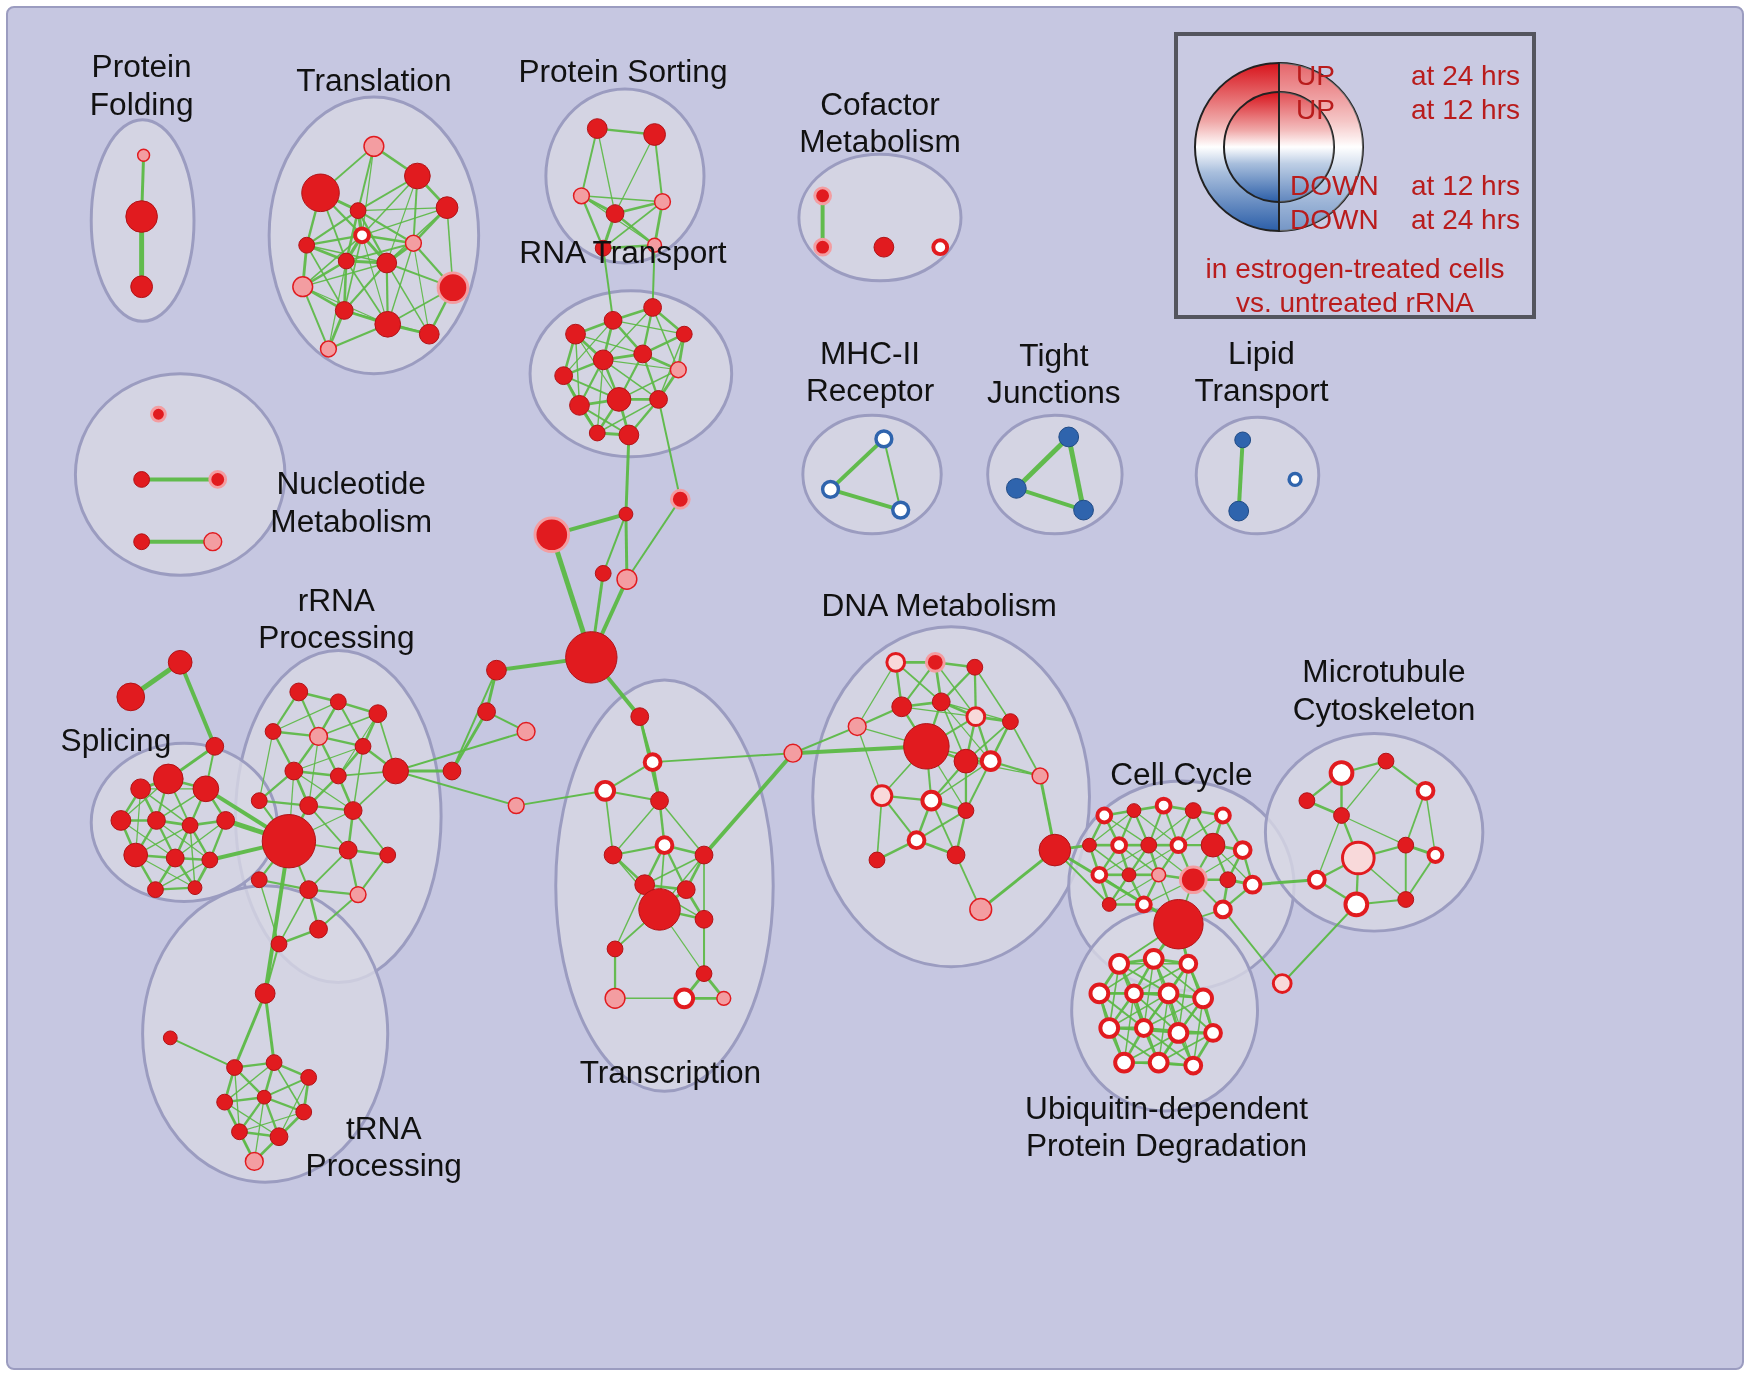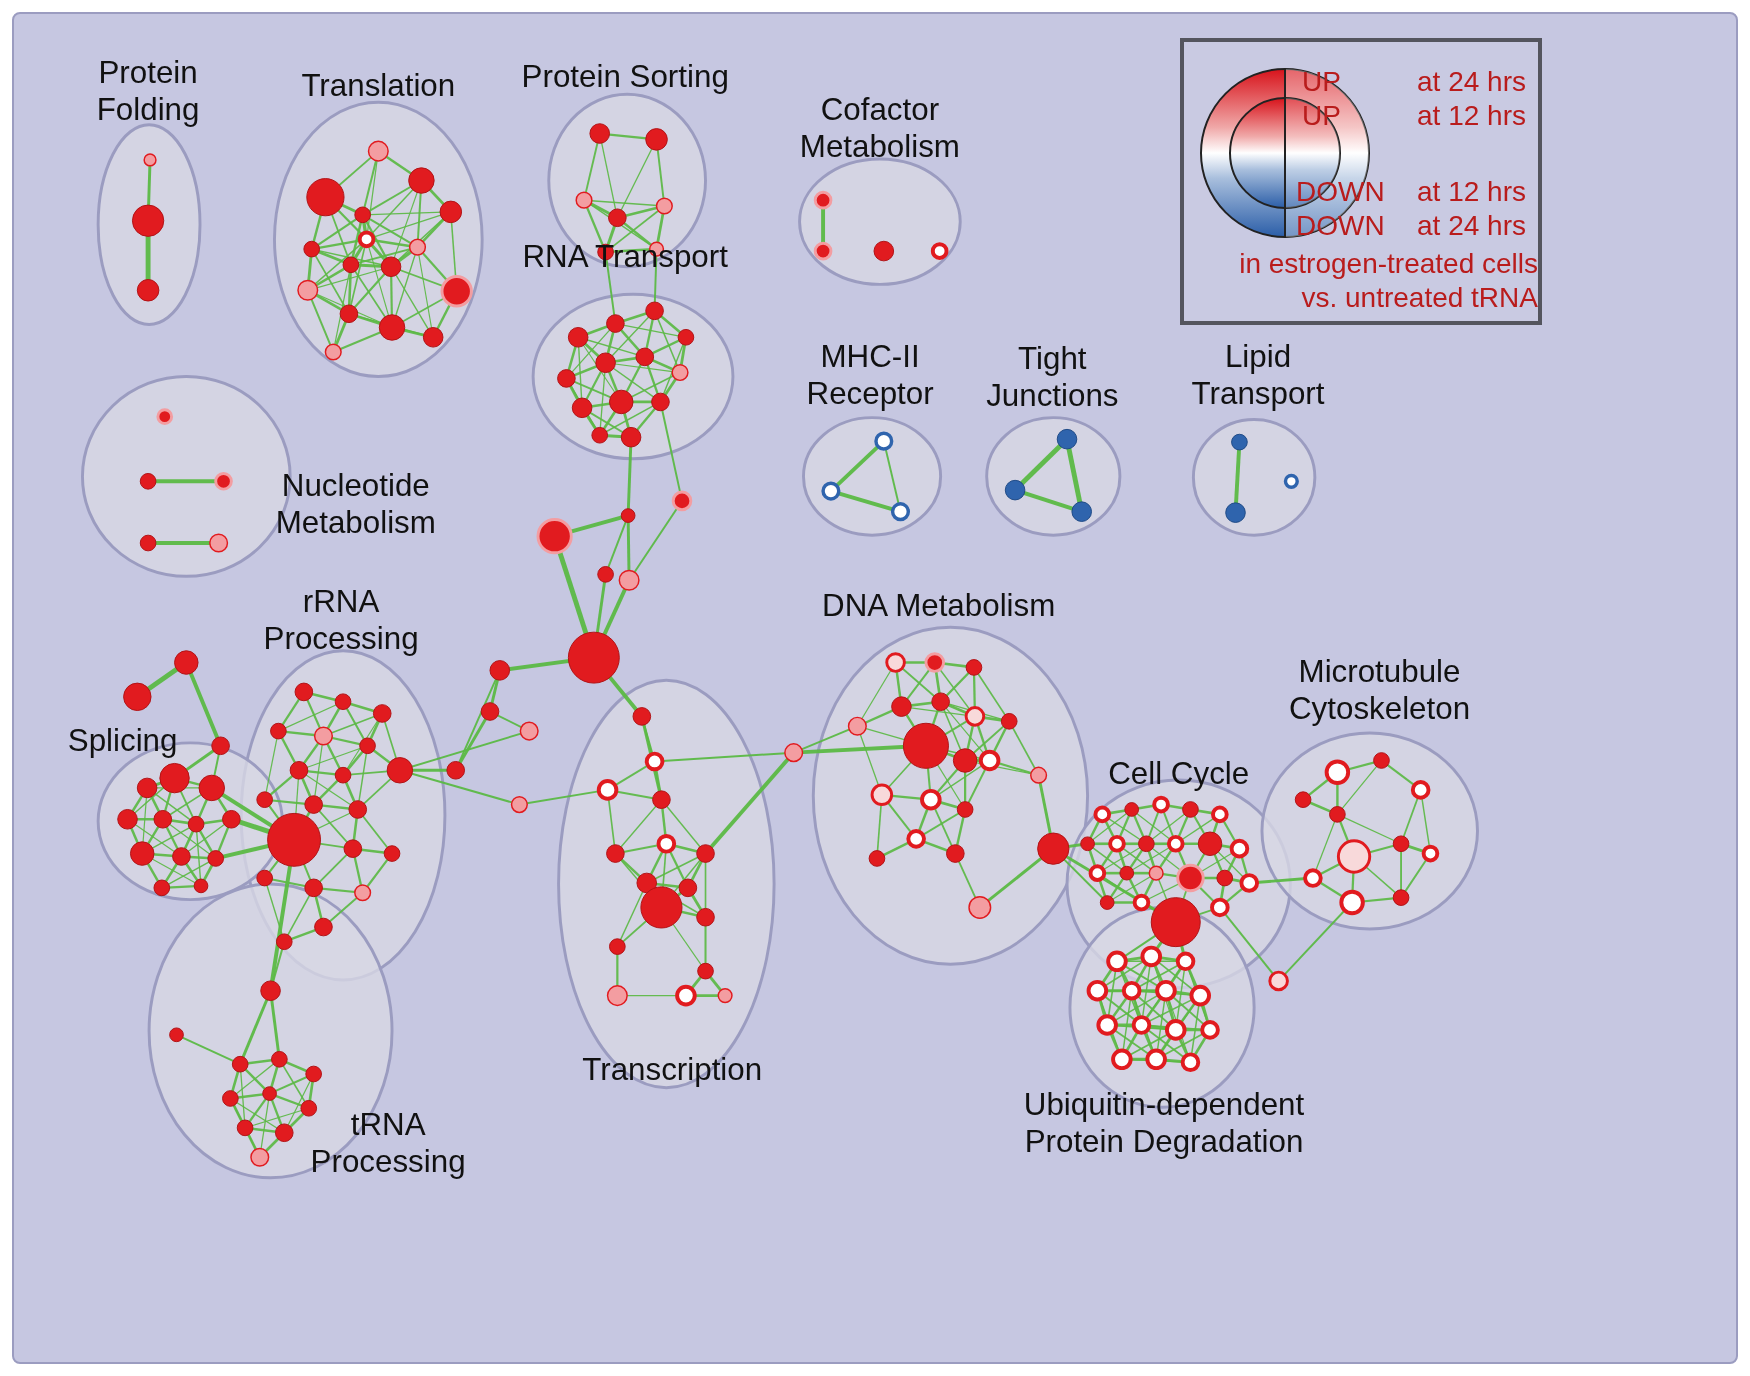--- a/index.html
+++ b/index.html
@@ -1,23 +1,23 @@
 <!DOCTYPE html>
 <html><head>
 <meta charset="utf-8">
 <style>
   html,body{margin:0;padding:0;background:#ffffff;}
-  .stage{width:1750px;height:1376px;box-sizing:border-box;padding:12px;background:#ffffff;position:relative;font-family:"Liberation Sans",sans-serif;}
+  .stage{width:1750px;height:1376px;box-sizing:border-box;padding:6px;background:#ffffff;position:relative;font-family:"Liberation Sans",sans-serif;}
   .panel{position:relative;width:100%;height:100%;background:#c6c7e1;border:2px solid #9b9cc0;border-radius:8px;overflow:hidden;box-sizing:border-box;}
   #network-svg{position:absolute;left:0;top:0;width:100%;height:100%;}
   #network-svg text{font-family:"Liberation Sans",sans-serif;}
   #legend{position:absolute;left:1166px;top:24px;width:362px;height:287px;border:4px solid #54555e;box-sizing:border-box;font-size:28px;color:#b91c1c;background:rgba(255,255,255,0.06);}
   #legend .dir{position:absolute;}
   #legend .time{position:absolute;right:12px;text-align:center;}
-  #legend .cap{position:absolute;width:100%;text-align:right;}
+  #legend .cap{position:absolute;width:100%;text-align:center;margin-top:11px;}
   #legend svg{position:absolute;left:8px;top:18px;}
 </style>
 </head>
 <body>
 
 <div class="stage">
   <div class="panel">
     <svg id="network-svg" viewBox="0 0 1750 1376">
         <g>
           <ellipse cx="134" cy="215" rx="52" ry="102" fill="#d7d7e4" fill-opacity="0.8" stroke="#9b9cc0" stroke-width="3"></ellipse>
@@ -810,16 +810,16 @@
       </svg>
       <span class="dir" style="left:118px;top:24px">UP</span>
       <span class="time" style="top:24px">at 24 hrs</span>
       <span class="dir" style="left:118px;top:58px">UP</span>
       <span class="time" style="top:58px">at 12 hrs</span>
       <span class="dir" style="left:112px;top:134px">DOWN</span>
       <span class="time" style="top:134px">at 12 hrs</span>
       <span class="dir" style="left:112px;top:168px">DOWN</span>
       <span class="time" style="top:168px">at 24 hrs</span>
       <div class="cap" style="top:206px">in estrogen-treated cells</div>
-      <div class="cap" style="top:240px">vs. untreated tRNA</div>
+      <div class="cap" style="top:240px">vs. untreated rRNA</div>
     </div>
   </div>
 </div>
 
 </body></html>

